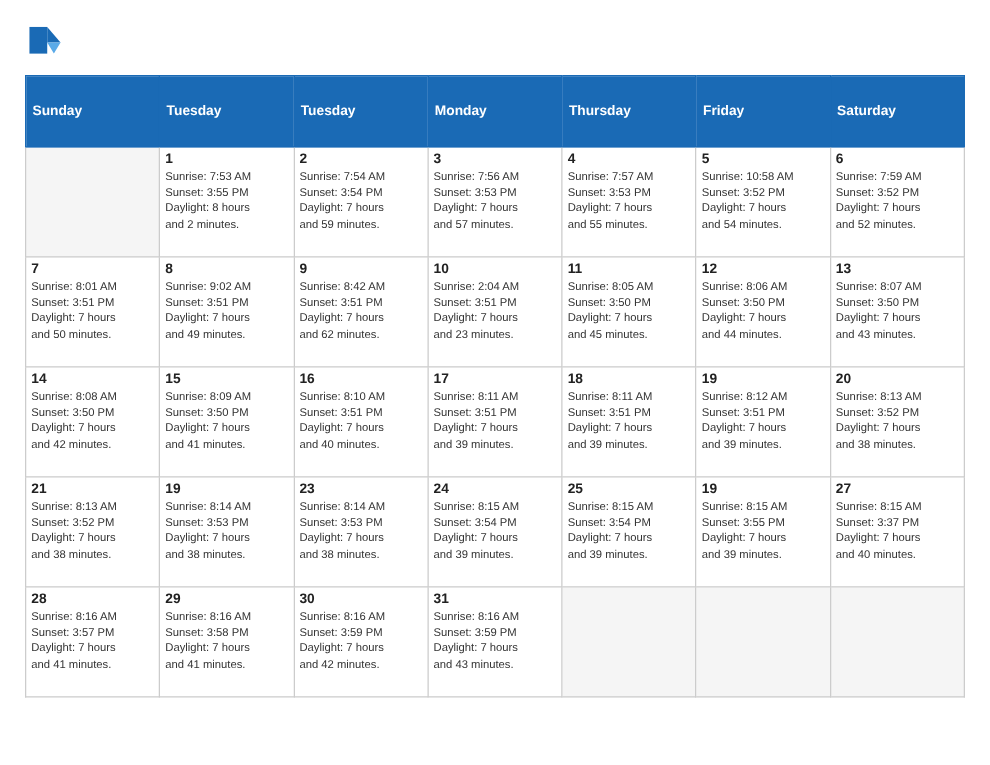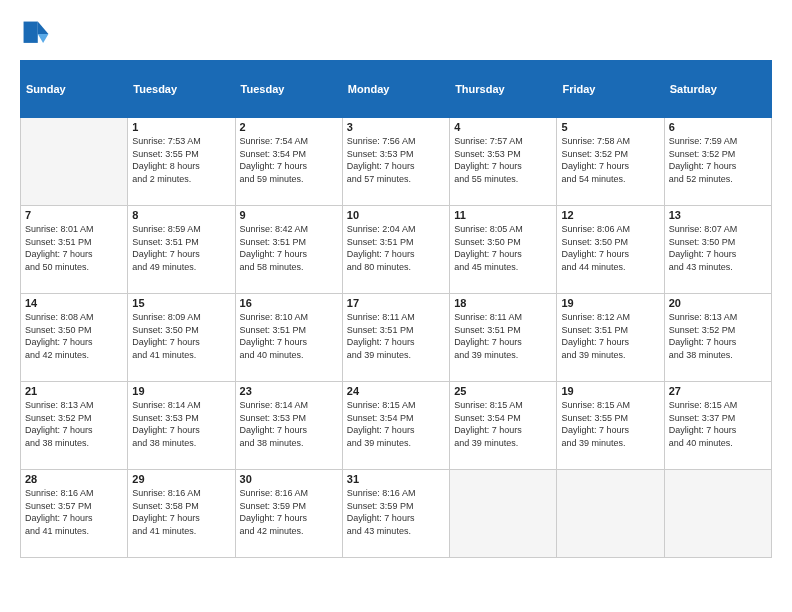--- a/index.html
+++ b/index.html
@@ -149,21 +149,21 @@
           </td>
           <td>
             <span class="day-num">4</span>
             <span class="cell-line">Sunrise: 7:57 AM</span>
             <span class="cell-line">Sunset: 3:53 PM</span>
             <span class="cell-line">Daylight: 7 hours</span>
             <span class="cell-line">and 55 minutes.</span>
           </td>
           <td>
             <span class="day-num">5</span>
-            <span class="cell-line">Sunrise: 7:58 AM</span>
+            <span class="cell-line">Sunrise: 10:58 AM</span>
             <span class="cell-line">Sunset: 3:52 PM</span>
             <span class="cell-line">Daylight: 7 hours</span>
             <span class="cell-line">and 54 minutes.</span>
           </td>
           <td>
             <span class="day-num">6</span>
             <span class="cell-line">Sunrise: 7:59 AM</span>
             <span class="cell-line">Sunset: 3:52 PM</span>
             <span class="cell-line">Daylight: 7 hours</span>
             <span class="cell-line">and 52 minutes.</span>
@@ -172,38 +172,38 @@
         <tr>
           <td>
             <span class="day-num">7</span>
             <span class="cell-line">Sunrise: 8:01 AM</span>
             <span class="cell-line">Sunset: 3:51 PM</span>
             <span class="cell-line">Daylight: 7 hours</span>
             <span class="cell-line">and 50 minutes.</span>
           </td>
           <td>
             <span class="day-num">8</span>
-            <span class="cell-line">Sunrise: 8:59 AM</span>
+            <span class="cell-line">Sunrise: 9:02 AM</span>
             <span class="cell-line">Sunset: 3:51 PM</span>
             <span class="cell-line">Daylight: 7 hours</span>
             <span class="cell-line">and 49 minutes.</span>
           </td>
           <td>
             <span class="day-num">9</span>
             <span class="cell-line">Sunrise: 8:42 AM</span>
             <span class="cell-line">Sunset: 3:51 PM</span>
             <span class="cell-line">Daylight: 7 hours</span>
-            <span class="cell-line">and 58 minutes.</span>
+            <span class="cell-line">and 62 minutes.</span>
           </td>
           <td>
             <span class="day-num">10</span>
             <span class="cell-line">Sunrise: 2:04 AM</span>
             <span class="cell-line">Sunset: 3:51 PM</span>
             <span class="cell-line">Daylight: 7 hours</span>
-            <span class="cell-line">and 80 minutes.</span>
+            <span class="cell-line">and 23 minutes.</span>
           </td>
           <td>
             <span class="day-num">11</span>
             <span class="cell-line">Sunrise: 8:05 AM</span>
             <span class="cell-line">Sunset: 3:50 PM</span>
             <span class="cell-line">Daylight: 7 hours</span>
             <span class="cell-line">and 45 minutes.</span>
           </td>
           <td>
             <span class="day-num">12</span>

